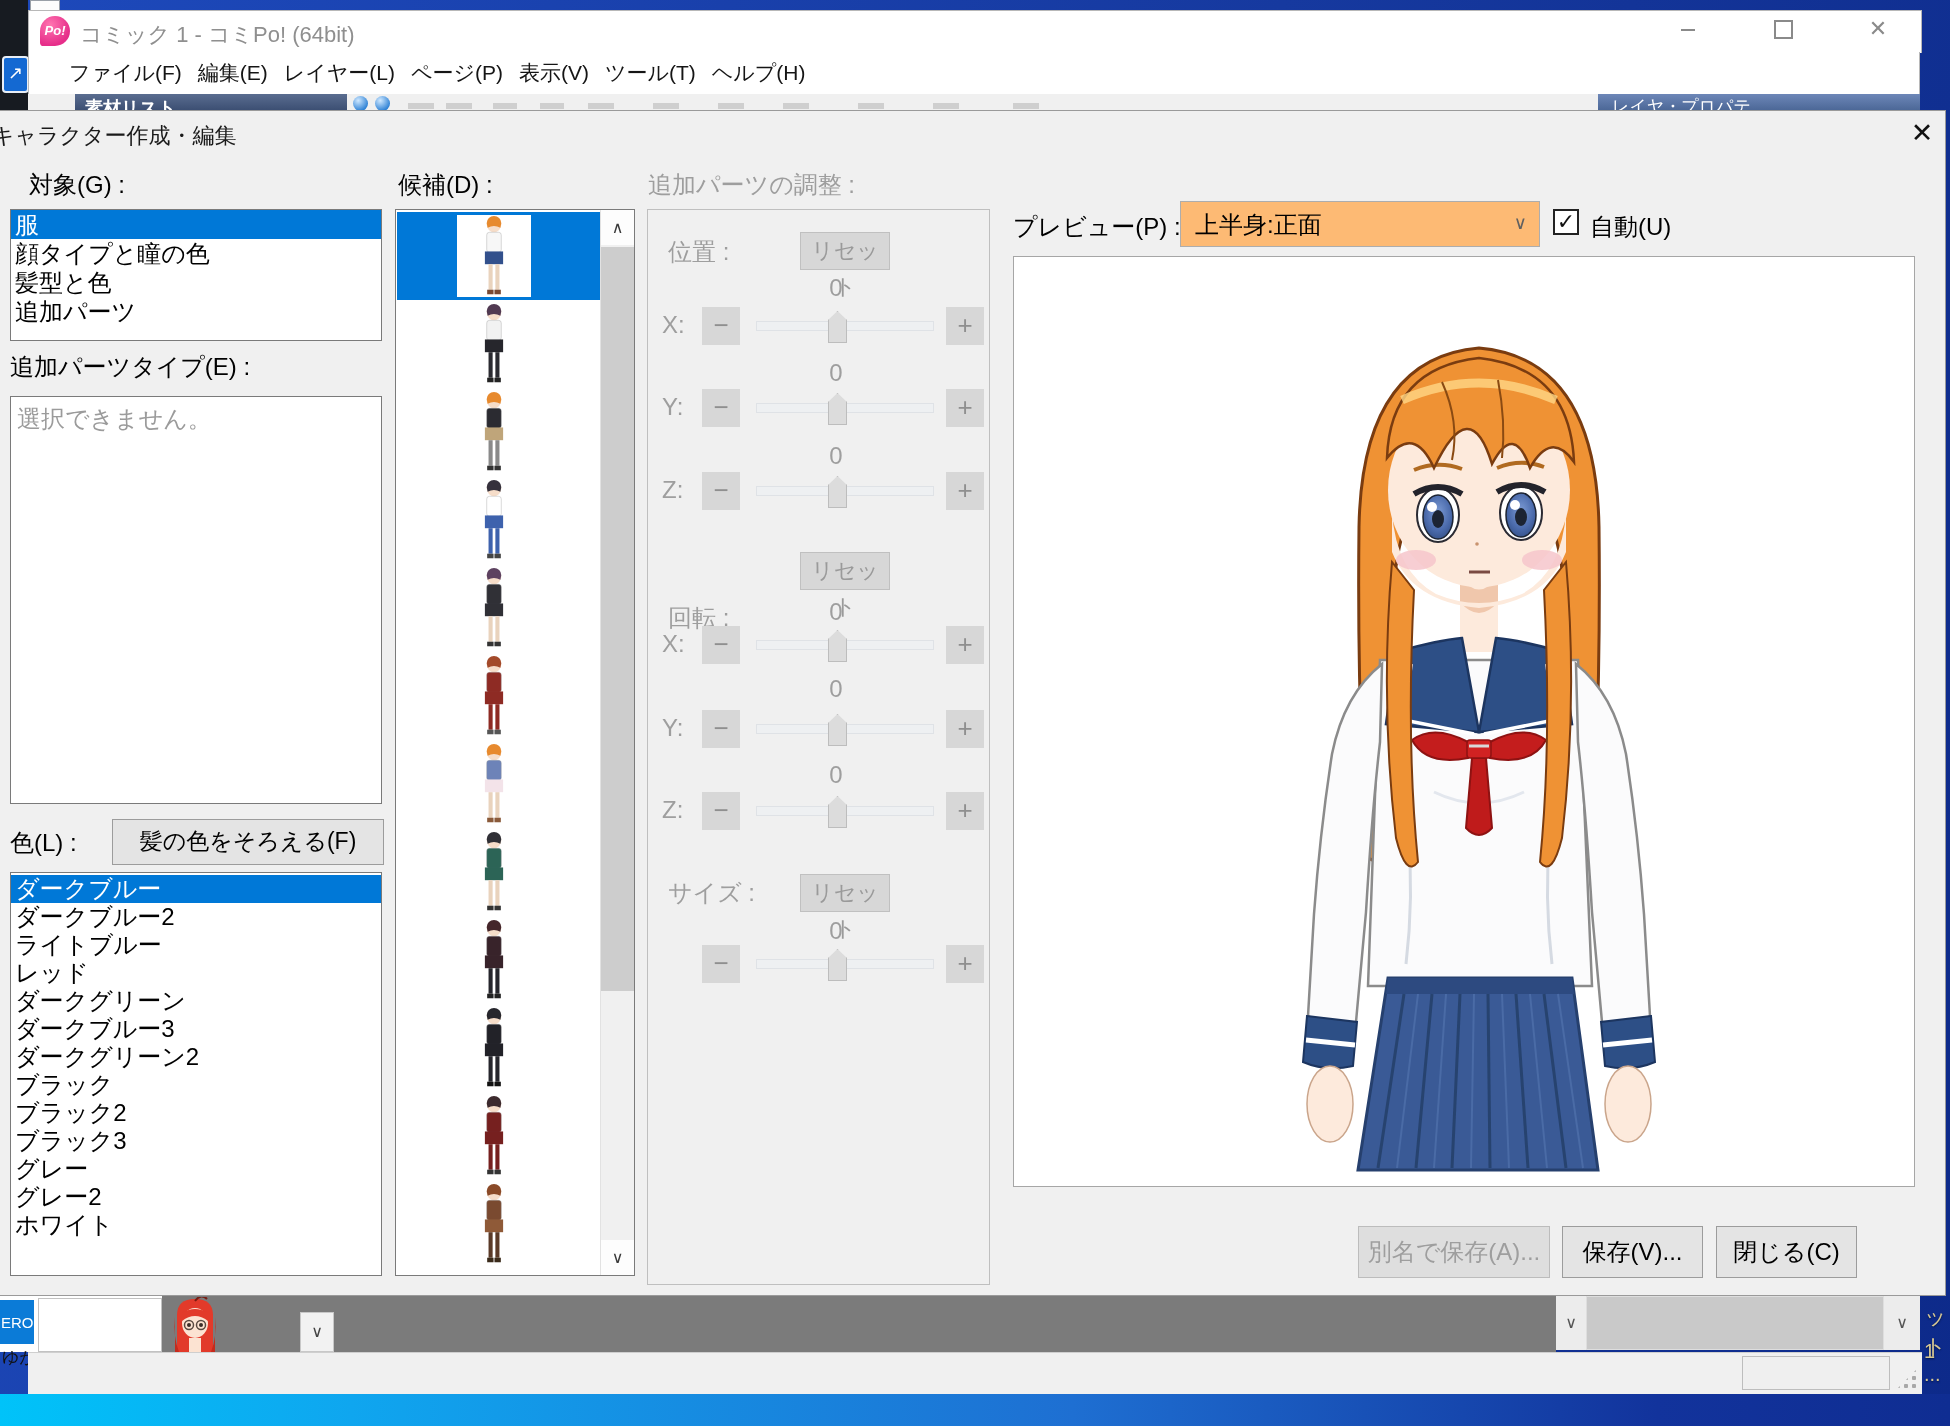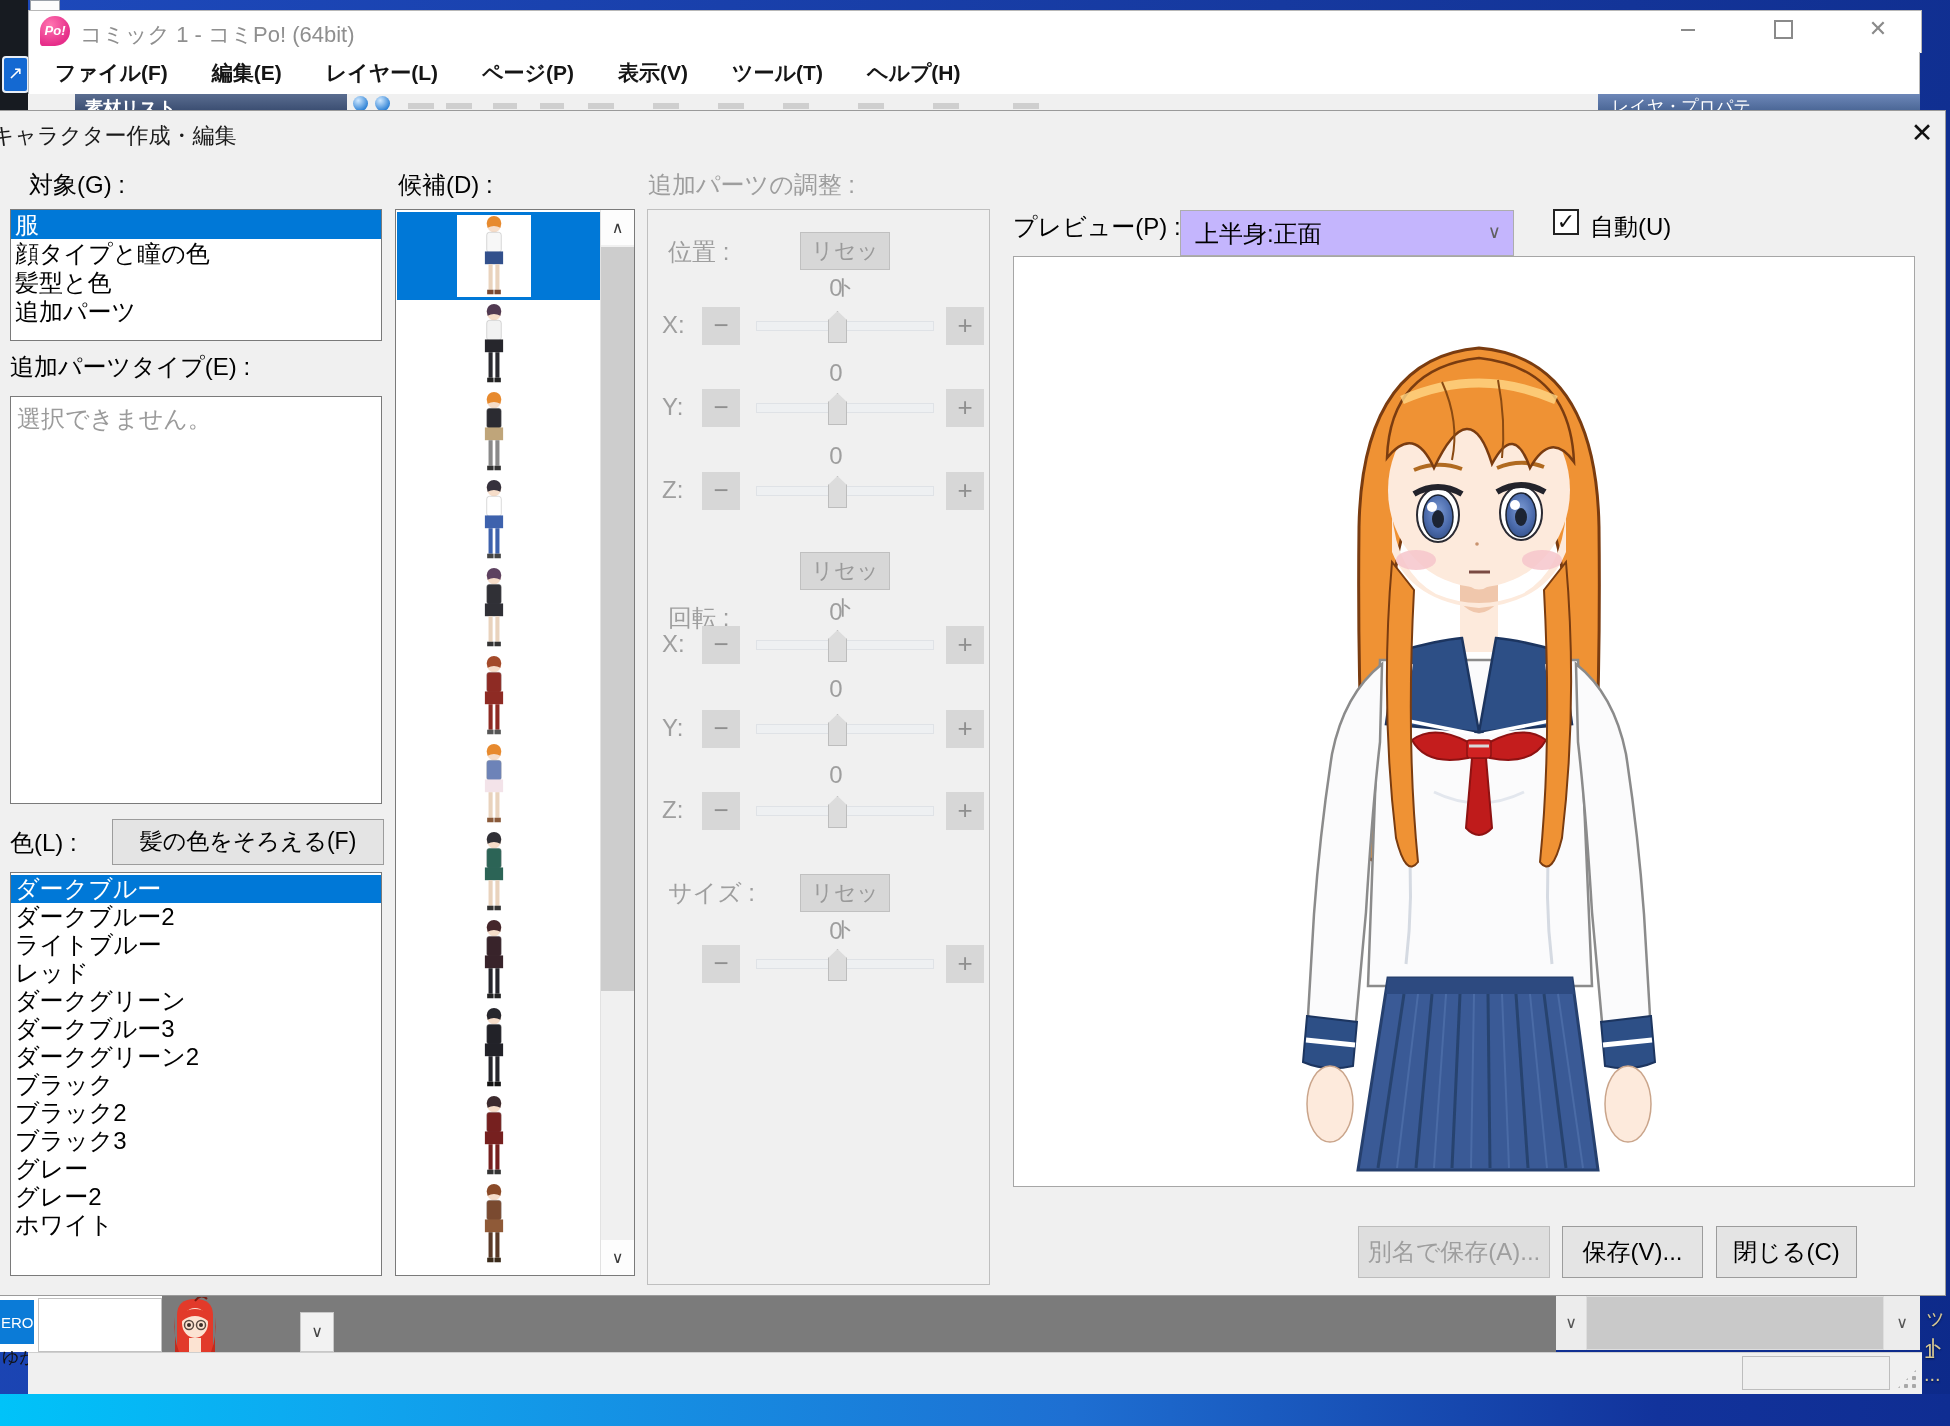--- a/index.html
+++ b/index.html
@@ -18,21 +18,21 @@
   
   #titlebar{left:28px;top:10px;width:1892px;height:42px;background:#fff;border:1px solid #b8b8b8;border-bottom:none;}
   #app-icon{left:40px;top:16px;width:30px;height:30px;background:radial-gradient(circle at 35% 30%,#ff74b0,#e62e8a 70%);
     border-radius:50% 50% 50% 12%;color:#fff;font-weight:bold;font-style:italic;font-size:13px;line-height:30px;text-align:center;}
   #win-title{left:80px;top:20px;font-size:22px;color:#8f8f8f;}
   .winbtn{top:14px;width:46px;height:30px;text-align:center;color:#8a8a8a;}
   #btn-min span{display:inline-block;width:14px;height:2px;background:#8a8a8a;margin-top:15px;}
   #btn-max span{display:inline-block;width:15px;height:15px;border:2px solid #8a8a8a;margin-top:6px;}
   #btn-close-win{font-size:22px;line-height:30px;}
   #menubar{left:28px;top:52px;width:1892px;height:42px;background:#fff;border-left:1px solid #b8b8b8;border-right:1px solid #b8b8b8;
-    display:flex;align-items:center;padding-left:26px;box-sizing:border-box;gap:44px;font-weight:bold;}
+    display:flex;align-items:center;padding-left:40px;box-sizing:border-box;gap:16px;}
   .menu-item{font-size:21px;color:#151515;white-space:nowrap;}
   
   #frag-strip{left:28px;top:94px;width:1892px;height:16px;background:#f0f0f0;overflow:hidden;}
   #mat-header{left:47px;top:0;width:272px;height:16px;background:linear-gradient(#5a6d90,#3c4f73);overflow:hidden;}
   #mat-header span{display:block;margin:2px 0 0 10px;font-size:18px;font-weight:bold;color:#fff;}
   .sphere{top:2px;width:15px;height:15px;border-radius:50%;background:radial-gradient(circle at 35% 30%,#cfe8ff,#2a7fd4 75%);}
   .tb-frag{top:9px;height:6px;background:#cfcfcf;}
   #layer-header{left:1570px;top:0;width:322px;height:20px;background:linear-gradient(#6d87b8,#44608f);overflow:hidden;}
   #layer-header span{display:block;margin:1px 0 0 14px;font-size:17px;color:#fff;}
   
@@ -73,21 +73,21 @@
   .reset-btn{position:absolute;left:800px;width:90px;height:38px;background:#d7d7d7;border:1px solid #c0c0c0;
     color:#9a9a9a;font-size:22px;text-align:center;line-height:36px;box-sizing:border-box;}
   .sl-val{position:absolute;left:790px;width:92px;text-align:center;font-size:24px;color:#9e9e9e;}
   .ax-lbl{position:absolute;left:662px;width:34px;font-size:24px;color:#9e9e9e;}
   .pm-btn{position:absolute;width:38px;height:38px;background:#d7d7d7;color:#8f8f8f;font-size:26px;text-align:center;line-height:36px;}
   .sl-track{position:absolute;left:756px;width:176px;height:8px;background:#eef0f2;border:1px solid #dfe2e6;}
   .sl-thumb{position:absolute;left:828px;width:17px;height:30px;background:#dcdcdc;border:1px solid #bdbdbd;
     clip-path:polygon(50% 0,100% 28%,100% 100%,0 100%,0 28%);}
   
   #lbl-preview{left:1013px;top:100px;}
-  #view-combo{left:1180px;top:99px;width:334px;height:46px;background:#c4b5fd;border:1px solid #adadad;box-sizing:border-box;}
+  #view-combo{left:1180px;top:90px;width:360px;height:46px;background:#fdba74;border:1px solid #adadad;box-sizing:border-box;}
   #view-combo .val{position:absolute;left:14px;top:7px;font-size:24px;color:#000;}
   #view-combo .chev{position:absolute;right:12px;top:10px;font-size:18px;color:#606060;}
   #auto-check{left:1553px;top:98px;width:26px;height:26px;background:#fff;border:2px solid #222;box-sizing:border-box;
     font-size:22px;line-height:22px;text-align:center;color:#111;font-weight:bold;}
   #lbl-auto{left:1590px;top:100px;}
   #preview-box{left:1013px;top:145px;width:902px;height:931px;background:#fff;border:1px solid #a6a6a6;box-sizing:border-box;overflow:hidden;}
   
   .dlg-btn{top:1115px;height:52px;border:1px solid #9c9c9c;background:#e4e4e4;font-size:24px;text-align:center;line-height:50px;box-sizing:border-box;margin-left:18px;}
   #btn-saveas{left:1340px;width:192px;color:#9e9e9e;background:#dedede;border-color:#bcbcbc;}
   #btn-save{left:1544px;width:141px;color:#000;}

